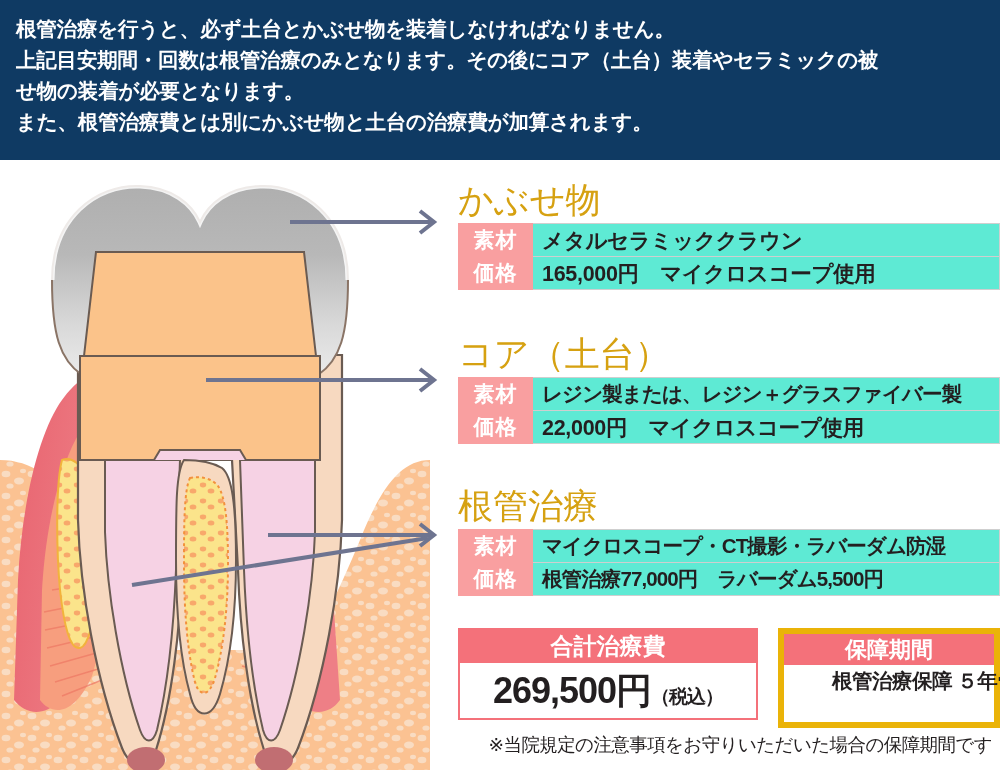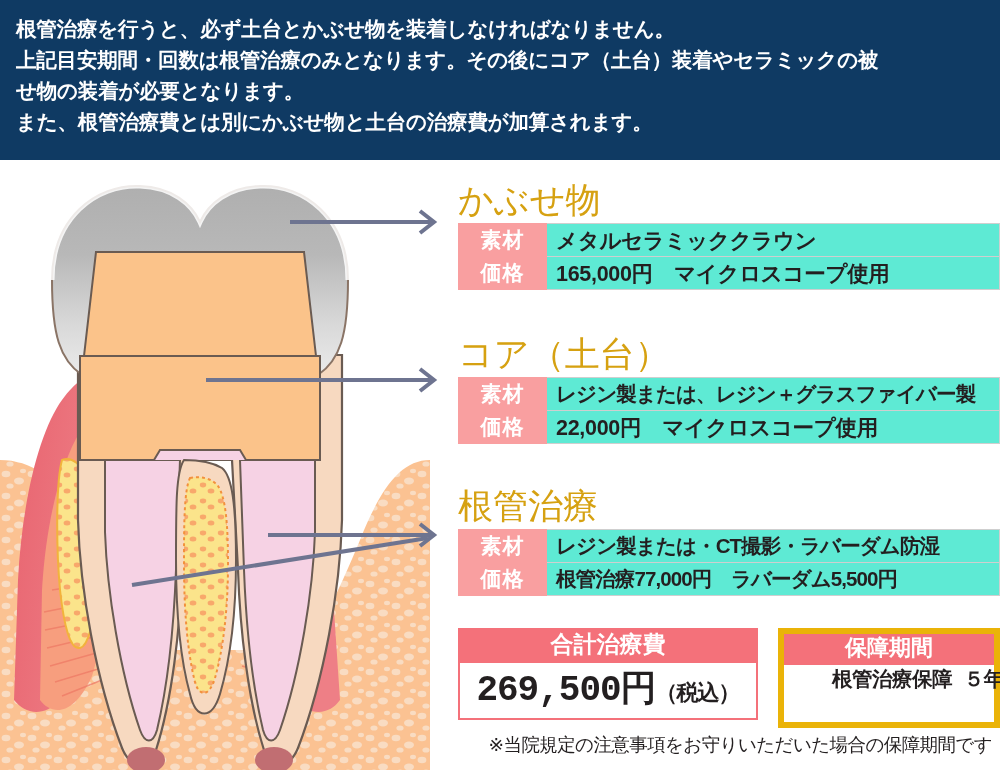--- a/index.html
+++ b/index.html
@@ -34,47 +34,47 @@
   #right { position: absolute; left: 450px; top: 160px; width: 550px; height: 610px; }
 
   .sec-title {
     font-size: 35px; font-weight: 400; color: #D6A111;
     line-height: 1.0; letter-spacing: 0px; white-space: nowrap;
   }
 
   .ptable { width: 542px; border-collapse: collapse; margin-top: 6px; }
   .ptable td { border: 1px solid #CFCFCF; height: 33px; vertical-align: middle; }
   .ptable td.lab {
-    width: 88px; background: #F99FA0; color: #ffffff;
+    width: 74px; background: #F99FA0; color: #ffffff;
     font-size: 21px; font-weight: 700; text-align: center; letter-spacing: 1px;
     border-color: #F99FA0;
   }
   .ptable td.val {
     background: #5eead4; color: #231f20;
     font-size: 21.5px; font-weight: 700; padding-left: 9px;
     white-space: nowrap; letter-spacing: -0.3px;
   }
   .ptable td.val.tight { font-size: 20.5px; letter-spacing: -0.9px; }
 
   
   #boxes { position: absolute; left: 8px; top: 468px; width: 542px; height: 92px; }
-  .sumbox { position: absolute; top: 0; background: #ffffff; font-family: Liberation Mono, monospace; }
+  .sumbox { position: absolute; top: 0; background: #ffffff; }
   .sumbox .bhead {
     background: #F4717A; color: #ffffff; font-weight: 700;
     text-align: center; white-space: nowrap;
   }
   .sumbox .bbody {
     background: #ffffff; text-align: center; color: #231f20;
     white-space: nowrap;
   }
 
   #box-total { left: 0; width: 300px; border: 2px solid #F4717A; }
   #box-total .bhead { font-size: 23px; line-height: 33px; }
   #box-total .bbody { height: 55px; line-height: 55px; font-size: 36px; font-weight: 700; letter-spacing: -1px; }
-  #box-total .tax { font-size: 22px; font-weight: 700; }
+  #box-total .tax { font-size: 19px; font-weight: 700; }
 
   #box-warranty { left: 320px; width: 222px; border: 6px solid #eab308; }
   #box-warranty .bhead { font-size: 22px; line-height: 31px; }
   #box-warranty .bbody { height: 57px; padding-top: 2px; }
   #box-warranty .wline { font-size: 20.5px; font-weight: 700; line-height: 27px; letter-spacing: -0.5px; padding-left: 48px; }
 
   #footnote {
     position: absolute; left: 0; top: 572px; width: 542px;
     text-align: right; font-size: 18.5px; color: #231f20;
     letter-spacing: -0.6px; white-space: nowrap;
@@ -251,21 +251,21 @@
       </tbody>
         </table>
     </div>
 
     <div style="position:absolute;left:8px;top:328px;">
       <div class="sec-title">根管治療</div>
       <table class="ptable">
         <tbody>
             <tr>
           <td class="lab">素材</td>
-          <td class="val tight">レジン製または・CT撮影・ラバーダム防湿</td>
+          <td class="val tight">マイクロスコープ・CT撮影・ラバーダム防湿</td>
         </tr>
         <tr>
           <td class="lab">価格</td>
           <td class="val tight">根管治療77,000円　ラバーダム5,500円</td>
         </tr>
       </tbody>
         </table>
     </div>
 
     <div id="boxes">

